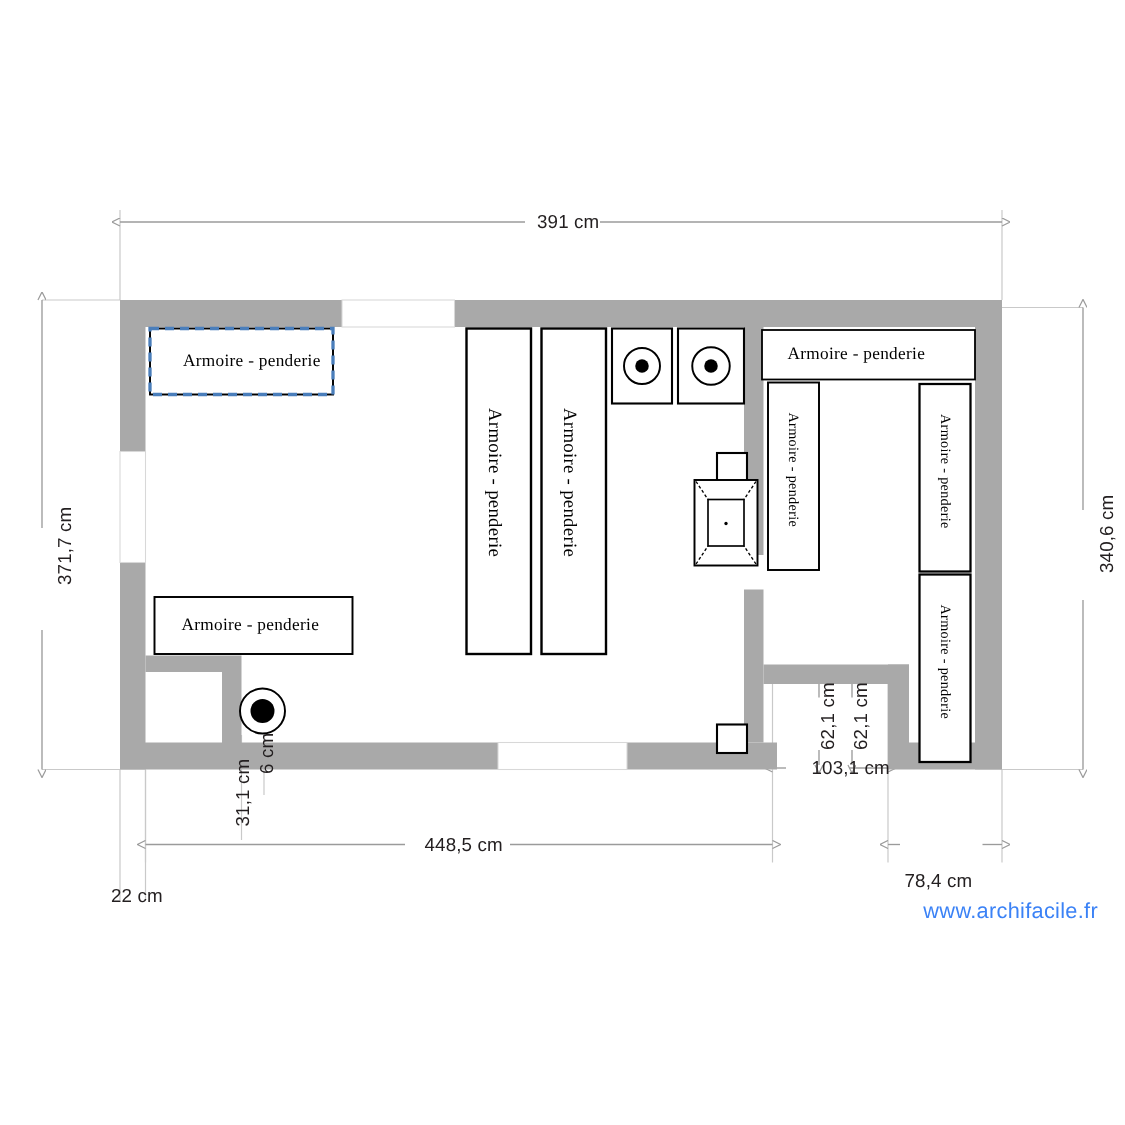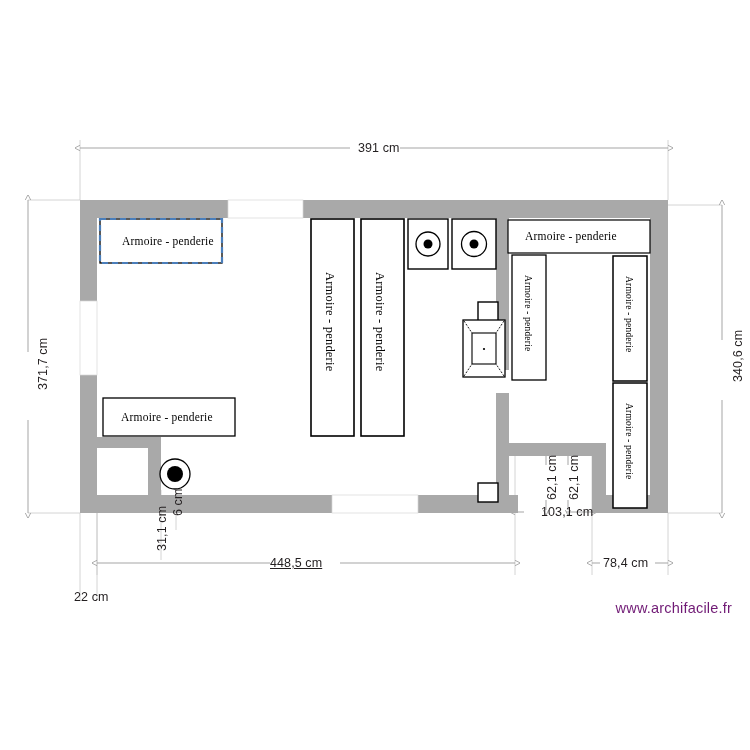--- a/index.html
+++ b/index.html
@@ -36,21 +36,21 @@
   }
   .furn-label.rot-cw{
     transform-origin:0 0;
     transform:rotate(90deg);
   }
   #watermark{
     position:absolute;
     right:18px;top:600px;
     font-family:"Liberation Sans", sans-serif;
     font-size:14.5px;
-    color:#701a75;
+    color:#3b82f6;
     letter-spacing:0.2px;
   }
 </style>
 </head>
 <body>
 
 <svg id="plan" viewBox="0 0 750 750" xmlns="http://www.w3.org/2000/svg">
 
   <g stroke="#c9c9c9" stroke-width="0.8" fill="none">
     <line x1="80" y1="140" x2="80" y2="200"></line>
@@ -205,23 +205,23 @@
 <div class="furn-label rot-cw" style="left:634px;top:276px;font-size:9.5px;">Armoire - penderie</div>
 
 <div class="furn-label rot-cw" style="left:634px;top:403px;font-size:9.5px;">Armoire - penderie</div>
 
 <div class="dim-label" style="left:358px;top:141px;">391 cm</div>
 
 <div class="dim-label vert" style="left:36px;top:390px;">371,7 cm</div>
 
 <div class="dim-label vert" style="left:731px;top:382px;">340,6 cm</div>
 
-<div class="dim-label" style="left:270px;top:556px;text-decoration:underline;">448,5 cm</div>
-
-<div class="dim-label" style="left:603px;top:556px;">78,4 cm</div>
+<div class="dim-label" style="left:283px;top:556px;">448,5 cm</div>
+
+<div class="dim-label" style="left:603px;top:580px;">78,4 cm</div>
 
 <div class="dim-label" style="left:523px;top:505px;margin-left:18px;">103,1 cm</div>
 
 <div class="dim-label vert" style="left:545px;top:500px;">62,1 cm</div>
 
 <div class="dim-label vert" style="left:567px;top:500px;">62,1 cm</div>
 
 <div class="dim-label vert" style="left:155px;top:551px;">31,1 cm</div>
 
 <div class="dim-label vert" style="left:171px;top:516px;">6 cm</div>

